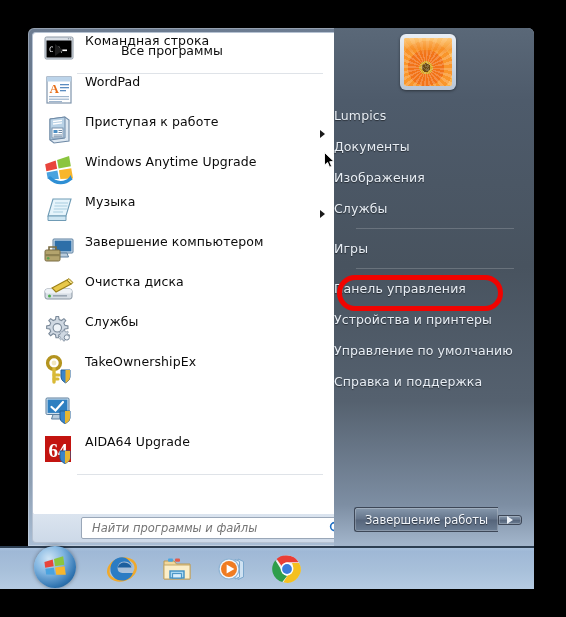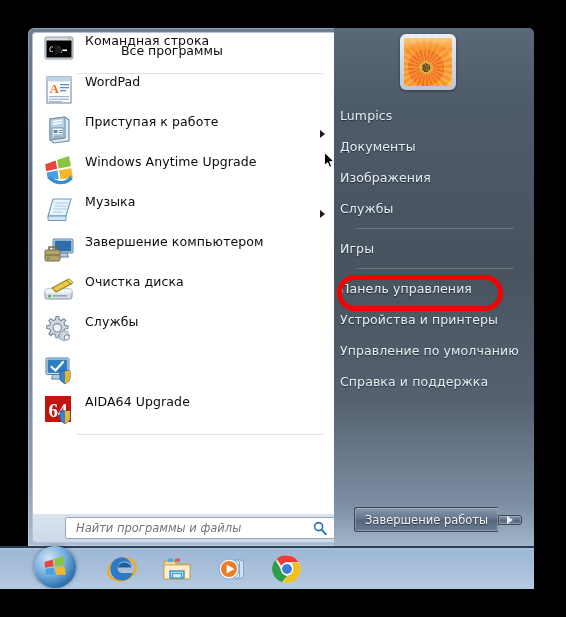--- a/index.html
+++ b/index.html
@@ -51,21 +51,21 @@
     display:block;width:0;height:0;border-left:8px solid #1d1d1d;
     border-top:6px solid transparent;border-bottom:6px solid transparent;
   }
   #allprograms .plabel{font-size:12.5px;color:#0b0b0b;}
 
   
   #searchwrap{
     position:absolute;left:4px;top:486px;width:302px;height:28px;
     background:linear-gradient(to bottom,#dbe4ef,#cdd9e8);
     border:1px solid #b6c2d2;border-top:none;border-radius:0 0 0 4px;
-    display:flex;align-items:center;justify-content:flex-end;
+    display:flex;align-items:center;justify-content:flex-start;padding-left:48px;
   }
   #searchbox{
     position:relative;width:268px;height:20px;background:#fff;
     border:1px solid #9aa7b8;border-radius:2px;display:flex;align-items:center;
   }
   #searchbox input{
     border:none;outline:none;background:transparent;width:232px;margin-left:8px;
     font-family:"DejaVu Sans","Liberation Sans",sans-serif;
     font-size:11.5px;font-style:italic;color:#6b7280;
   }
@@ -95,21 +95,21 @@
         rgba(255,255,255,.20) 0deg 7deg, rgba(0,0,0,0) 7deg 15deg);
   }
   #avatarimg:after{
     content:"";position:absolute;left:0;top:0;right:0;height:34%;
     background:linear-gradient(to bottom,#ffd79a,#f58a22 70%,rgba(245,138,34,0));
     opacity:.55;
   }
 
   .ritem{
     position:relative;height:31px;display:flex;align-items:center;
-    padding-left:6px;cursor:default;
+    padding-left:0;cursor:default;
   }
   .ritem span{
     font-size:12.5px;color:#e7edf4;white-space:nowrap;letter-spacing:.1px;
     text-shadow:0 1px 1px rgba(0,0,0,.5);
   }
   .rsep{height:1px;background:rgba(255,255,255,.18);margin:4px 20px 4px 22px;}
 
   
   #redbox{
     position:absolute;left:3px;top:2px;width:166px;height:36px;
@@ -224,20 +224,28 @@
             </span>
             <span class="plabel">Очистка диска</span>
           </div>
           <div class="pitem">
             <span class="ico">
               <svg width="32" height="32" viewBox="0 0 32 32">
                 <use href="#i-services-icon"></use>
               </svg>
             </span>
             <span class="plabel">Службы</span>
+          </div>
+          <div class="pitem">
+            <span class="ico">
+              <svg width="32" height="32" viewBox="0 0 32 32">
+                <use href="#i-take-ownership-icon"></use>
+              </svg>
+            </span>
+            <span class="plabel">TakeOwnershipEx</span>
           </div>
           <div class="pitem">
             <span class="ico">
               <svg width="32" height="32" viewBox="0 0 32 32">
                 <use href="#i-msconfig-icon"></use>
               </svg>
             </span>
           </div>
           <div class="pitem">
             <span class="ico">

